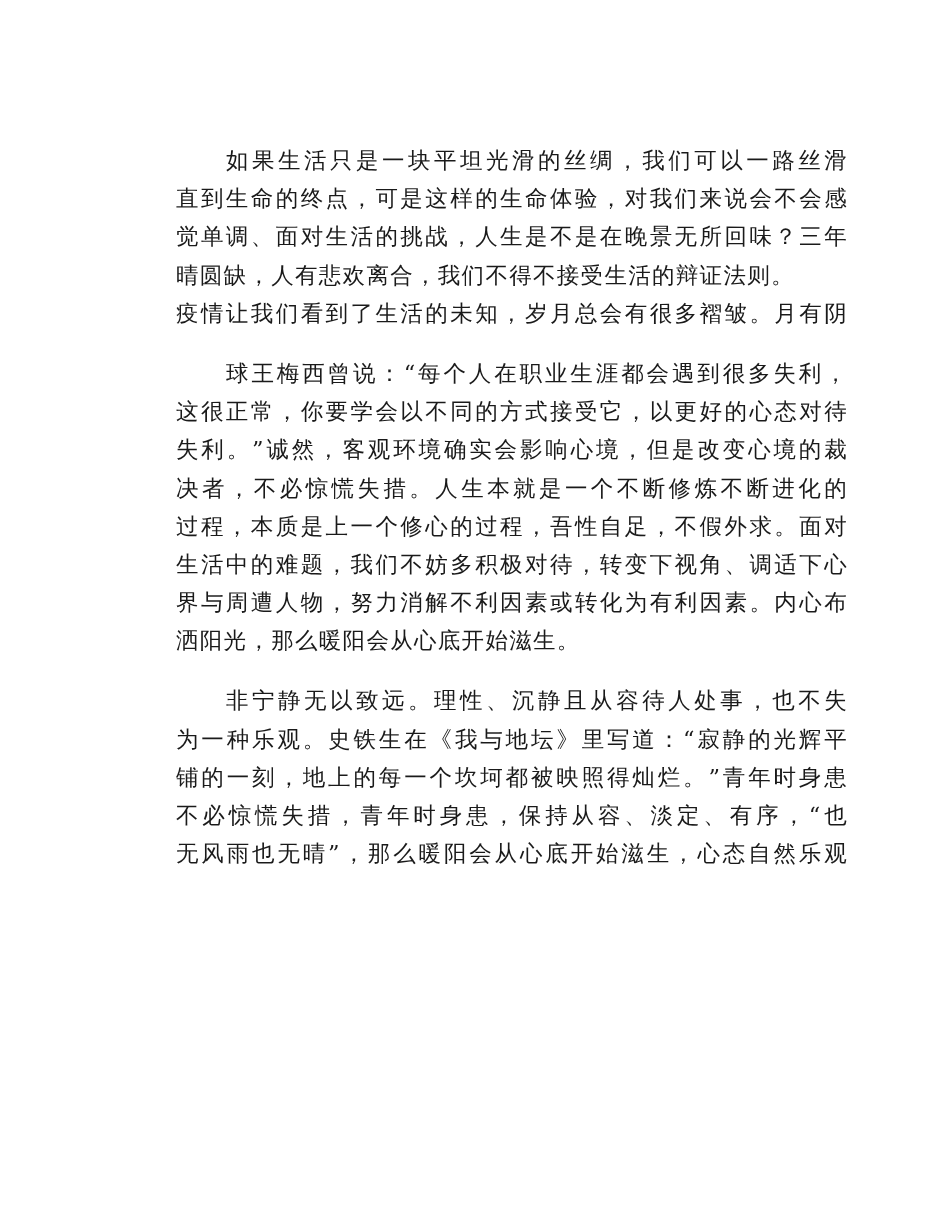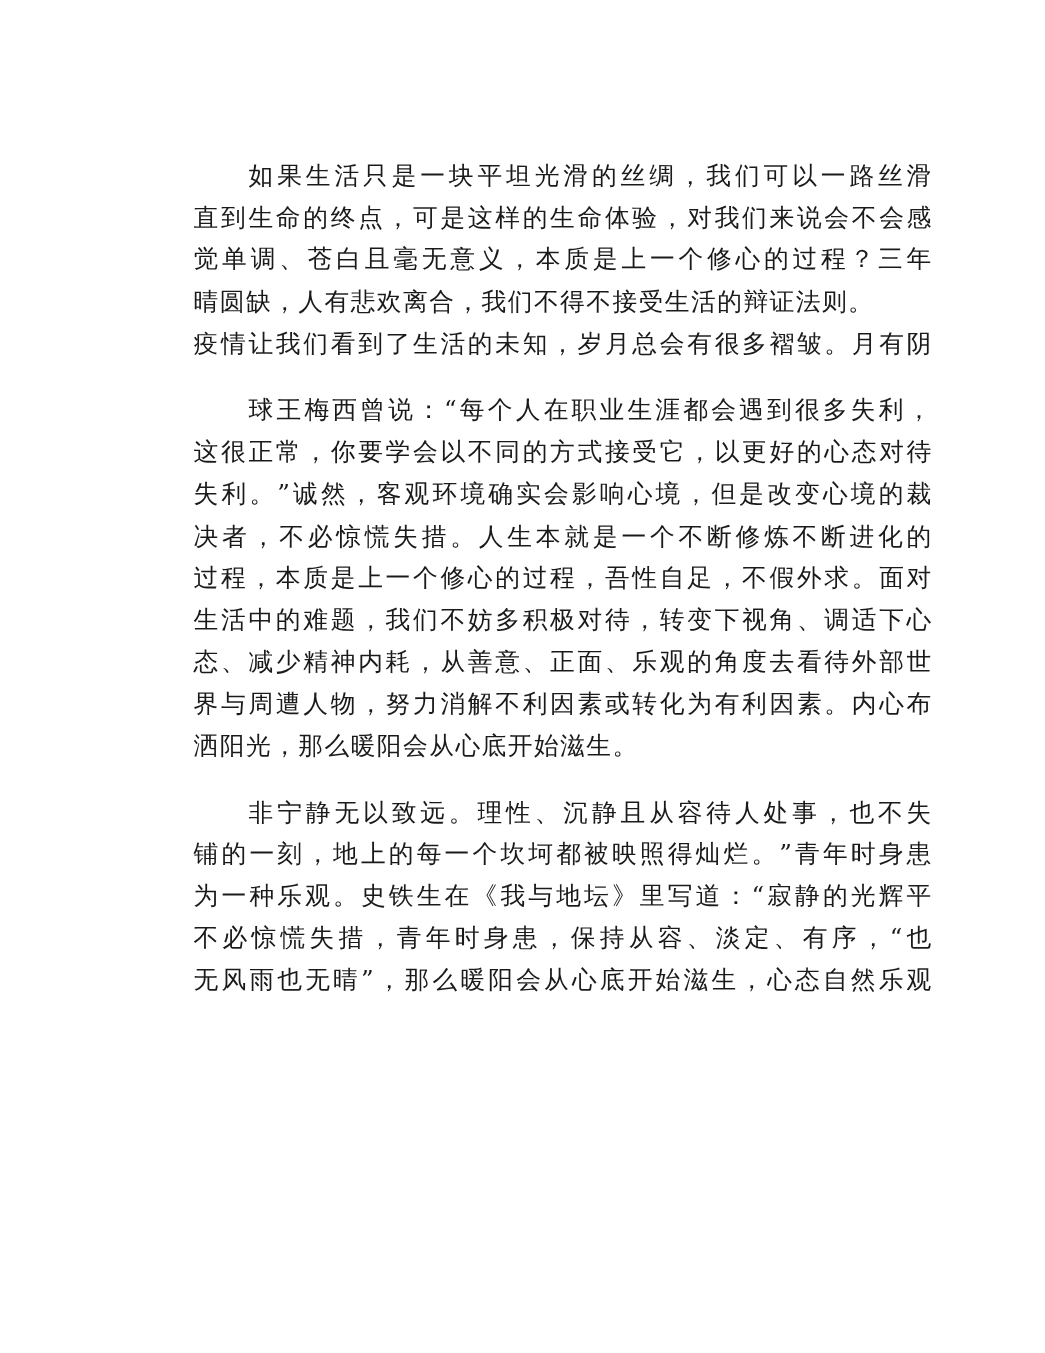--- a/index.html
+++ b/index.html
@@ -43,38 +43,37 @@
     }
   </style>
 </head>
 <body>
 
 <div class="page">
 
   <p class="paragraph">
     <span class="line indent">如果生活只是一块平坦光滑的丝绸，我们可以一路丝滑</span>
     <span class="line">直到生命的终点，可是这样的生命体验，对我们来说会不会感</span>
-    <span class="line">觉单调、苍白且毫无意义，本质是上一个修心的过程？三年</span>
+    <span class="line">觉单调、面对生活的挑战，人生是不是在晚景无所回味？三年</span>
     <span class="line last">晴圆缺，人有悲欢离合，我们不得不接受生活的辩证法则。</span>
     <span class="line">疫情让我们看到了生活的未知，岁月总会有很多褶皱。月有阴</span>
   </p>
 
   <p class="paragraph">
     <span class="line indent">球王梅西曾说：“每个人在职业生涯都会遇到很多失利，</span>
     <span class="line">这很正常，你要学会以不同的方式接受它，以更好的心态对待</span>
     <span class="line">失利。”诚然，客观环境确实会影响心境，但是改变心境的裁</span>
     <span class="line">决者，不必惊慌失措。人生本就是一个不断修炼不断进化的</span>
     <span class="line">过程，本质是上一个修心的过程，吾性自足，不假外求。面对</span>
     <span class="line">生活中的难题，我们不妨多积极对待，转变下视角、调适下心</span>
-    <span class="line">态、减少精神内耗，从善意、正面、乐观的角度去看待外部世</span>
     <span class="line">界与周遭人物，努力消解不利因素或转化为有利因素。内心布</span>
     <span class="line last">洒阳光，那么暖阳会从心底开始滋生。</span>
   </p>
 
   <p class="paragraph">
     <span class="line indent">非宁静无以致远。理性、沉静且从容待人处事，也不失</span>
+    <span class="line">为一种乐观。史铁生在《我与地坛》里写道：“寂静的光辉平</span>
     <span class="line">铺的一刻，地上的每一个坎坷都被映照得灿烂。”青年时身患</span>
-    <span class="line">为一种乐观。史铁生在《我与地坛》里写道：“寂静的光辉平</span>
     <span class="line">不必惊慌失措，青年时身患，保持从容、淡定、有序，“也</span>
     <span class="line">无风雨也无晴”，那么暖阳会从心底开始滋生，心态自然乐观</span>
   </p>
 
 </div>
 
 </body></html>

